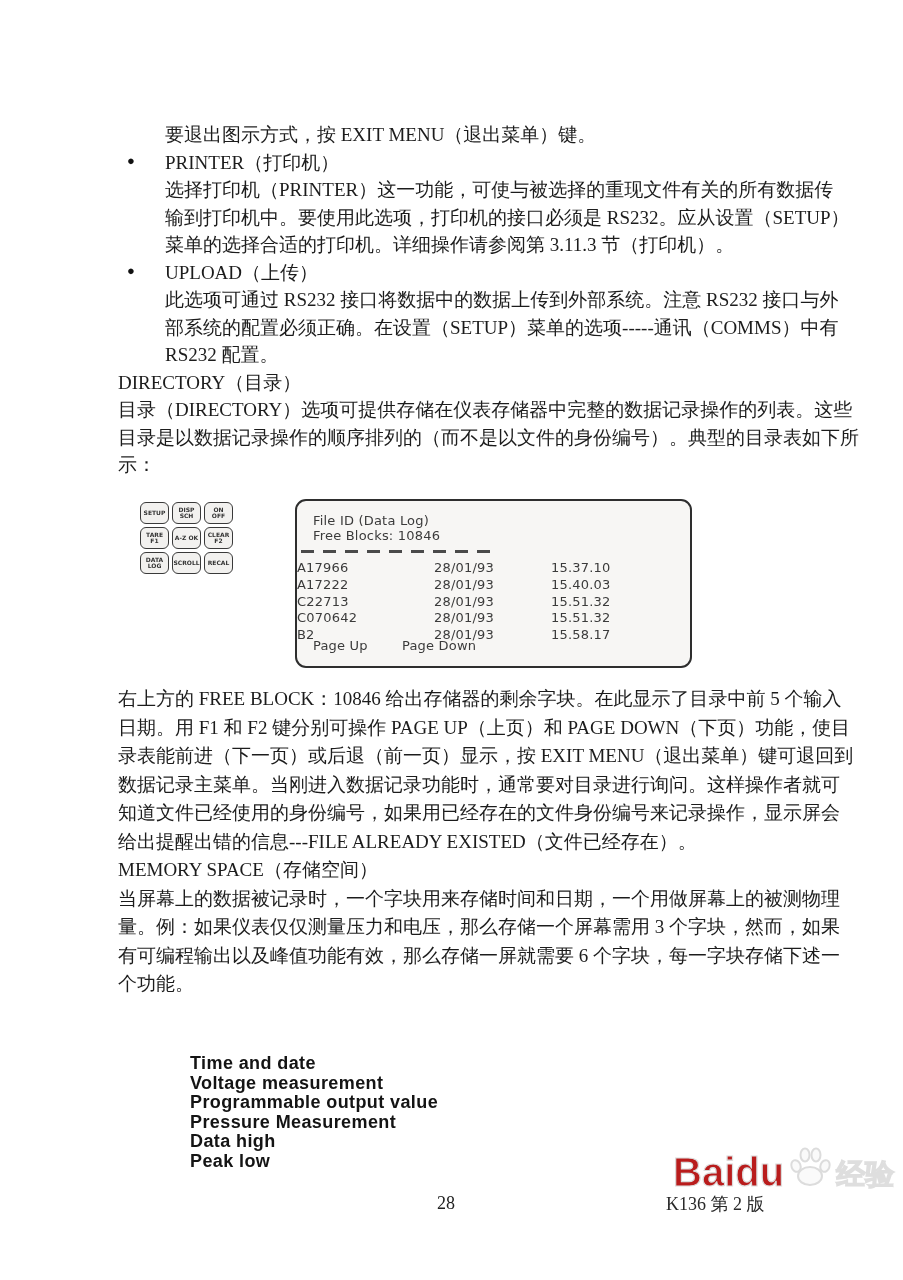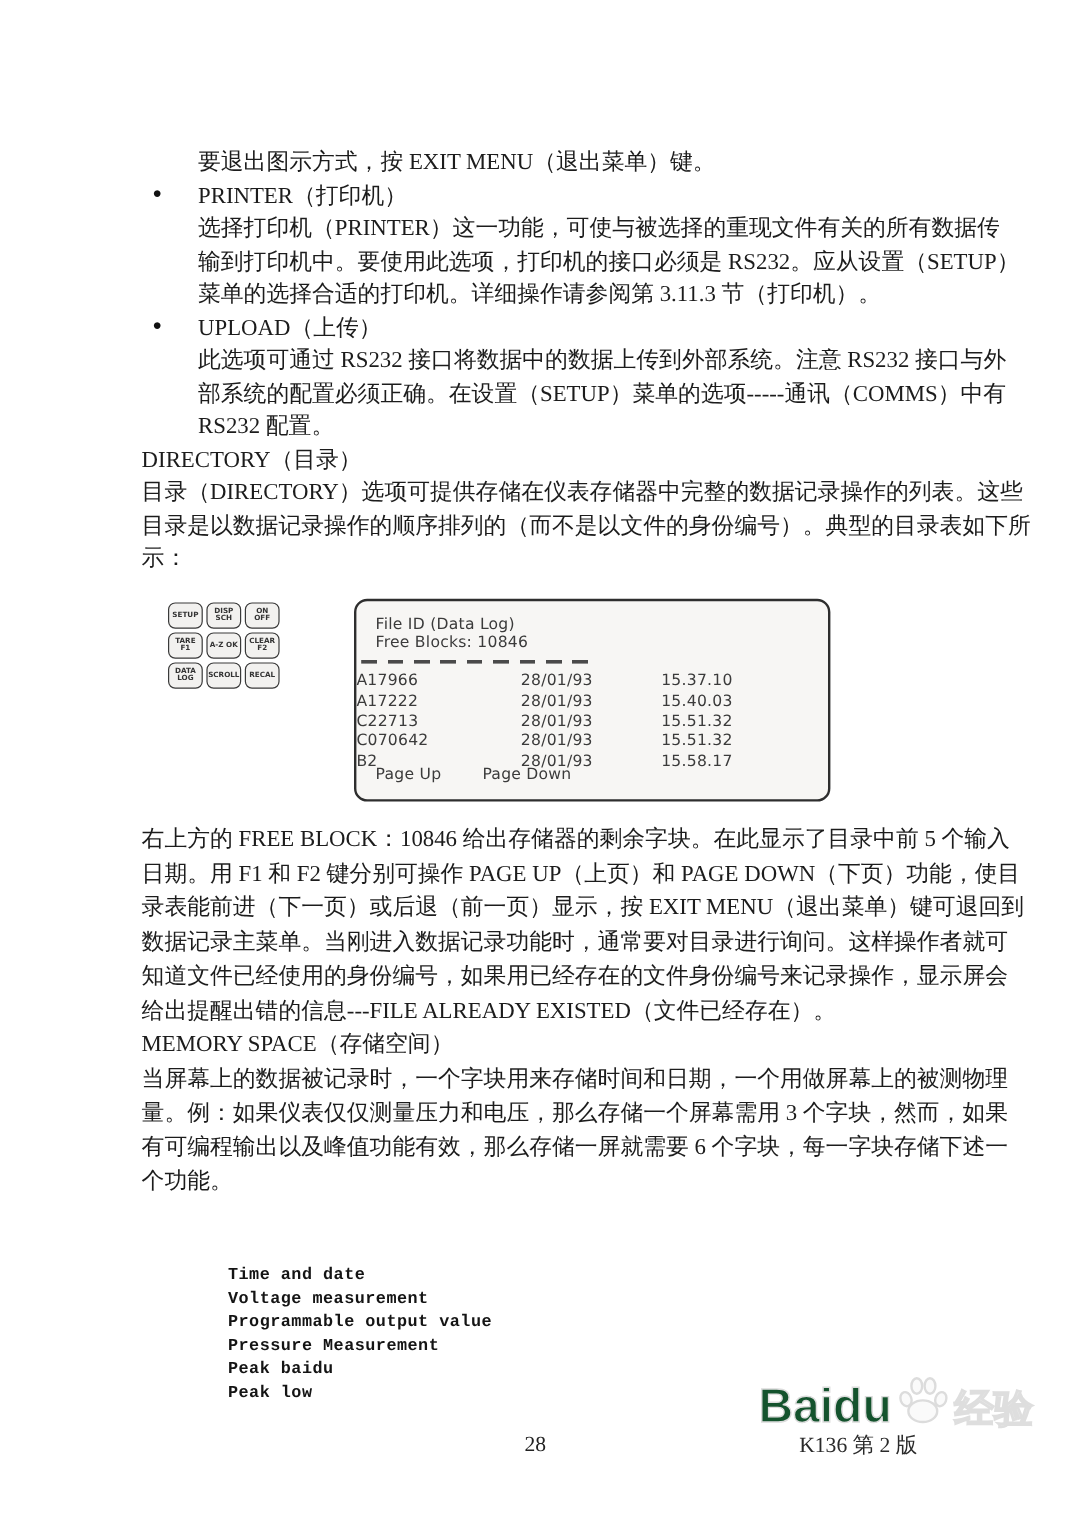--- a/index.html
+++ b/index.html
@@ -62,42 +62,42 @@
     background:repeating-linear-gradient(90deg,#4a4a4a 0 13px,transparent 13px 22px);
   }
   .file-row{display:flex;height:16.8px;}
   .file-row .col-id{width:137px;}
   .file-row .col-date{width:117px;}
   .screen-footer{position:absolute;left:16px;bottom:13px;width:360px;}
   .screen-footer .pgdn{position:absolute;left:89px;top:0;}
   
   .block-list{
     position:absolute;left:190px;top:1054px;
-    font-family:Liberation Mono, monospace;
-    font-weight:bold;font-size:14px;line-height:19.5px;
+    font-family:Liberation Sans, sans-serif;
+    font-weight:bold;font-size:18px;line-height:19.5px;
     letter-spacing:0.4px;color:#141414;
     filter:blur(0.45px);
   }
   
   .page-number{position:absolute;left:437px;top:1193px;font-size:18px;color:#222;}
   .edition{position:absolute;left:666px;top:1192px;font-size:18px;color:#2a2a2a;z-index:3;}
   
   .watermark{
     position:absolute;left:632px;top:1146px;width:268px;z-index:1;
     font-family:"Liberation Sans","DejaVu Sans",sans-serif;
     color:#e4e4e4;user-select:none;
   }
   .wm-row1{display:flex;align-items:flex-end;gap:4px;}
   .wm-brand{
     font-size:40px;font-weight:bold;line-height:40px;
-    color:#14532d;-webkit-text-stroke:1.2px #dcdcdc;
+    color:#b91c1c;margin-left:41px;-webkit-text-stroke:1.2px #dcdcdc;
   }
   .wm-paw{margin:0 0 2px 0;}
   .wm-suffix{
-    font-size:33px;font-weight:bold;line-height:36px;
+    font-size:29px;font-weight:bold;line-height:36px;
     color:#f0f0f0;-webkit-text-stroke:1.2px #dedede;
   }
   .wm-url{
     margin-top:13px;font-size:28px;font-weight:bold;letter-spacing:0.5px;
     color:#f0f0f0;-webkit-text-stroke:1.2px #dcdcdc;
   }
 </style>
 </head>
 <body>
 
@@ -275,21 +275,21 @@
       
       <span class="txt">个功能。</span>
     </div>
     </div>
 
   <div class="block-list">
       <div>Time and date</div>
       <div>Voltage measurement</div>
       <div>Programmable output value</div>
       <div>Pressure Measurement</div>
-      <div>Peak baidu</div>
+      <div>Data high</div>
       <div>Peak low</div>
     </div>
 
   <div class="watermark">
     <div class="wm-row1">
       <span class="wm-brand">Baidu</span>
       <svg class="wm-paw" width="44" height="44" viewBox="0 0 44 44">
         <g fill="#fafafa" stroke="#dcdcdc" stroke-width="2">
           <ellipse cx="22" cy="30" rx="12" ry="9"></ellipse>
           <ellipse cx="8" cy="20" rx="4.5" ry="6" transform="rotate(-20 8 20)"></ellipse>

